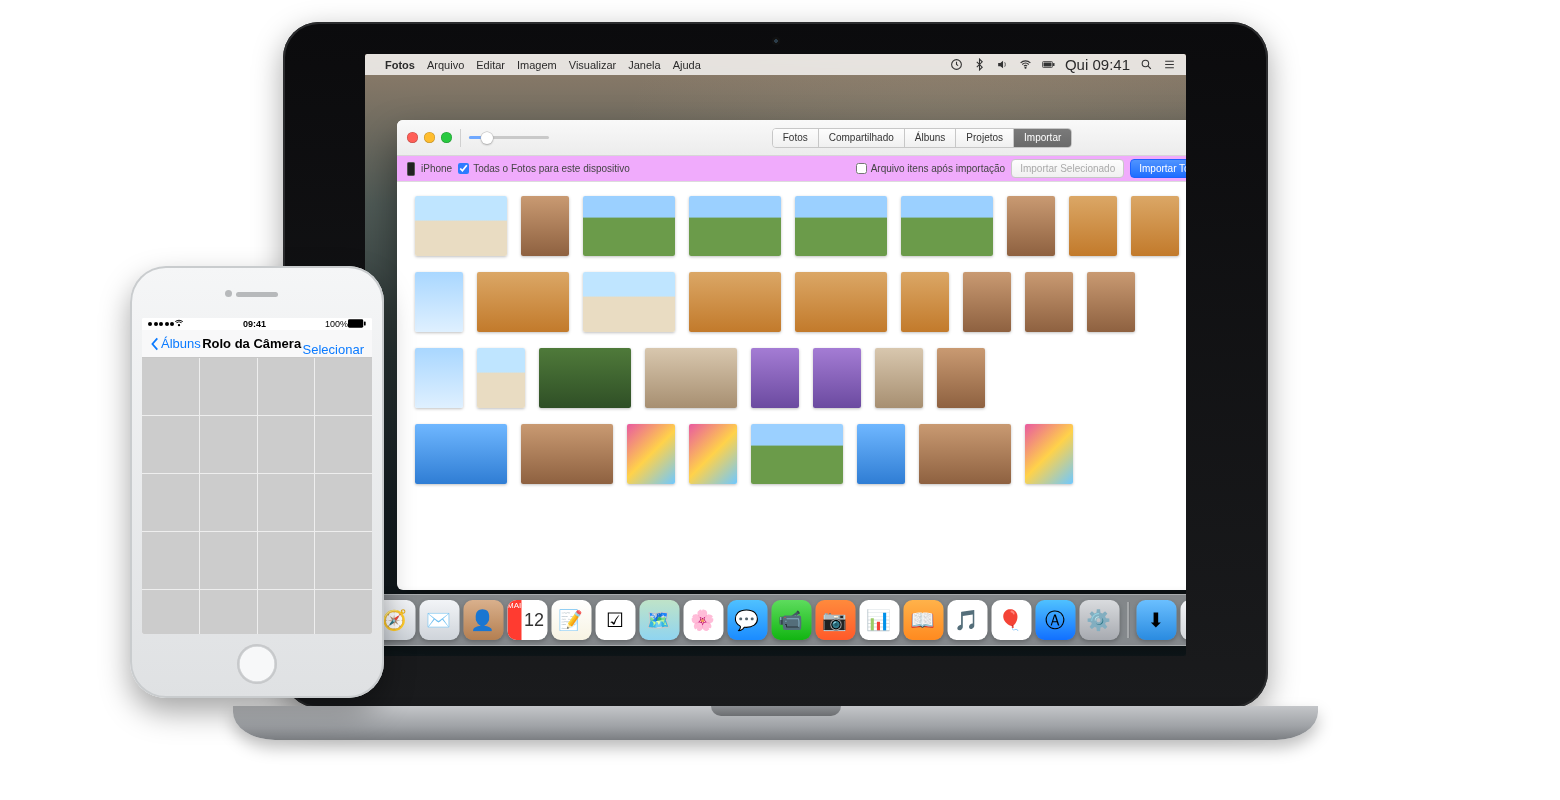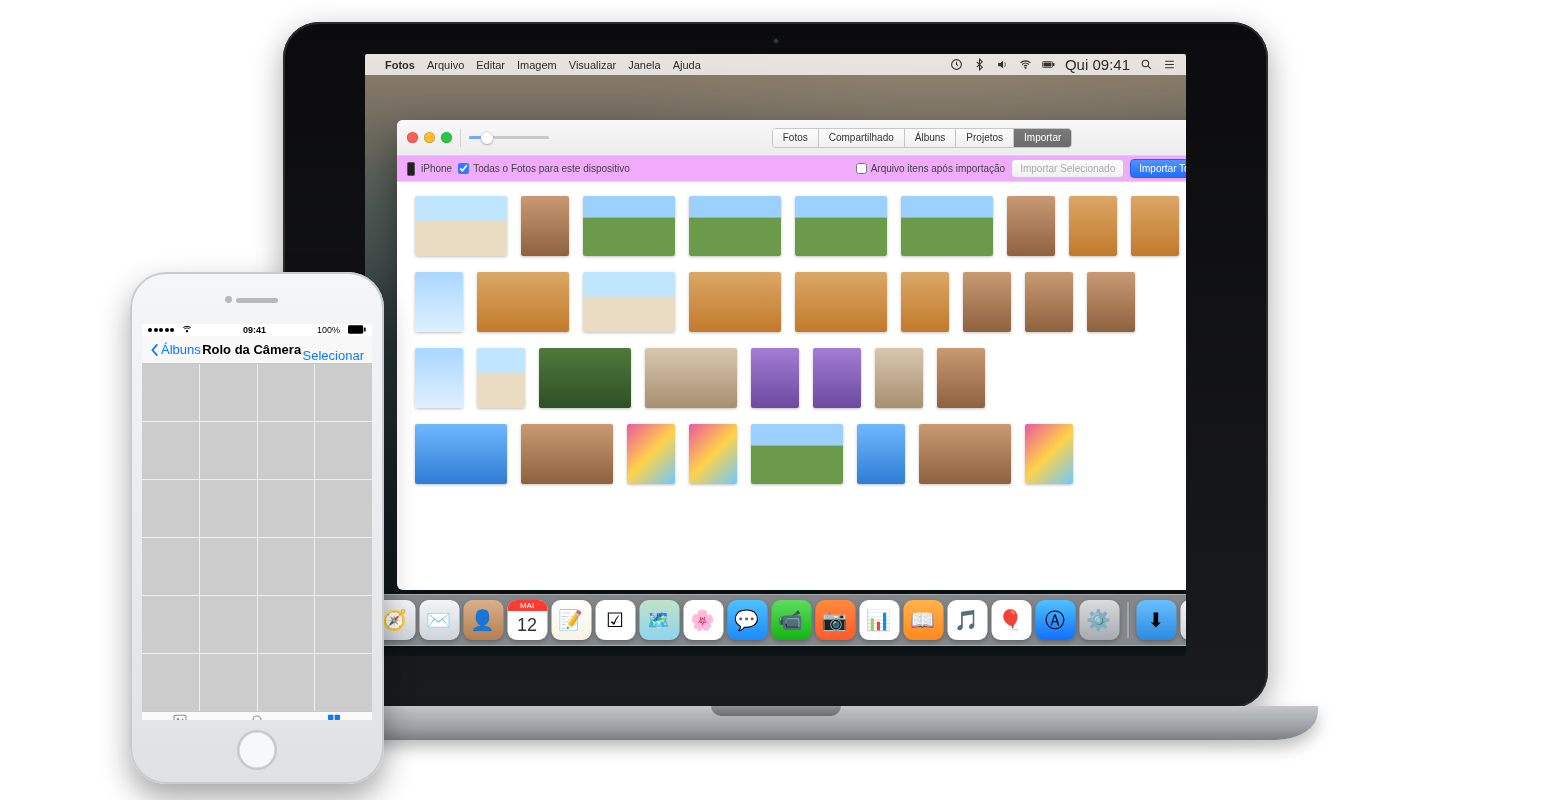--- a/index.html
+++ b/index.html
@@ -201,22 +201,22 @@
     display:flex; align-items:center; justify-content:center;
     font-size:20px;
     box-shadow: 0 2px 4px rgba(0,0,0,.25);
   }
   .dock-sep{ width:1px; height:36px; background:rgba(255,255,255,.55); margin:0 4px;
              box-shadow:1px 0 0 rgba(0,0,0,.15); }
 
   
   .iphone {
     position:absolute;
-    left:130px; top:272px;
-    width:254px; height:512px;
+    left:130px; top:266px;
+    width:254px; height:432px;
     background: linear-gradient(#f5f6f7,#dfe1e3);
     border-radius:36px;
     box-shadow: 0 14px 30px rgba(0,0,0,.35),
                 inset 0 0 0 2px #c9ccce;
   }
   .iphone .speaker{
     position:absolute; top:26px; left:50%; transform:translateX(-50%);
     width:42px; height:5px; border-radius:3px; background:#b7b9bb;
   }
   .iphone .front-cam{
@@ -232,21 +232,21 @@
   .iphone-screen{
     position:absolute; left:12px; right:12px; top:52px; bottom:64px;
     background:#fff; border-radius:2px; overflow:hidden;
     display:flex; flex-direction:column;
   }
   .ios-status{
     height:16px; font-size:9px; color:#000;
     display:flex; align-items:center; justify-content:space-between;
     padding:0 6px; background:#fff;
   }
-  .ios-status .left,.ios-status .right{display:flex;align-items:center;gap:8px;}
+  .ios-status .left,.ios-status .right{display:flex;align-items:center;gap:0;}
   .sig-dots{display:flex;gap:1.5px;}
   .sig-dots span{width:4px;height:4px;border-radius:50%;background:#000;display:block;}
   .ios-nav{
     height:36px; display:flex; align-items:center;
     padding:0 8px; font-size:13px;
     border-bottom:.5px solid #c8c8c8; background:#f8f8f9;
   }
   .ios-nav .back{ color:#0a7aff; display:flex; align-items:center; gap:2px;}
   .ios-nav .title{ flex:1; text-align:center; font-weight:600; color:#000;}
   .ios-nav .action{ color:#0a7aff;margin-top:12px; }
@@ -436,21 +436,21 @@
               </div>
             </div>
         </div>
 
         <div class="dock" id="dock">
             <div class="dock-item" style="background: linear-gradient(rgb(79, 183, 255), rgb(30, 123, 224));">😀</div>
             <div class="dock-item" style="background: linear-gradient(rgb(242, 244, 247), rgb(207, 212, 218));">🧭</div>
             <div class="dock-item" style="background: linear-gradient(rgb(242, 244, 247), rgb(207, 212, 218));">✉️</div>
             <div class="dock-item" style="background: linear-gradient(rgb(217, 176, 140), rgb(180, 127, 81));">👤</div>
             <div class="dock-item" style="background: rgb(255, 255, 255);">
-              <div style="width:100%;height:100%;border-radius:9px;overflow:hidden;display:flex;flex-direction:column;">
+              <div style="width:100%;height:100%;border-radius:9px;overflow:hidden;display:flex;flex-direction:row;">
                 <div style="background:#ff3b30;color:#fff;font-size:8px;text-align:center;line-height:11px;">MAI</div>
                 <div style="flex:1;display:flex;align-items:center;justify-content:center;font-size:18px;color:#333;">12</div>
               </div>
             </div>
             <div class="dock-item" style="background: linear-gradient(rgb(255, 255, 255), rgb(247, 243, 227));">📝</div>
             <div class="dock-item" style="background: rgb(255, 255, 255);">☑︎</div>
             <div class="dock-item" style="background: linear-gradient(rgb(191, 227, 200), rgb(143, 212, 240));">🗺️</div>
             <div class="dock-item" style="background: rgb(255, 255, 255);">🌸</div>
             <div class="dock-item" style="background: linear-gradient(rgb(79, 193, 255), rgb(26, 139, 255));">💬</div>
             <div class="dock-item" style="background: linear-gradient(rgb(93, 220, 93), rgb(18, 181, 18));">📹</div>

